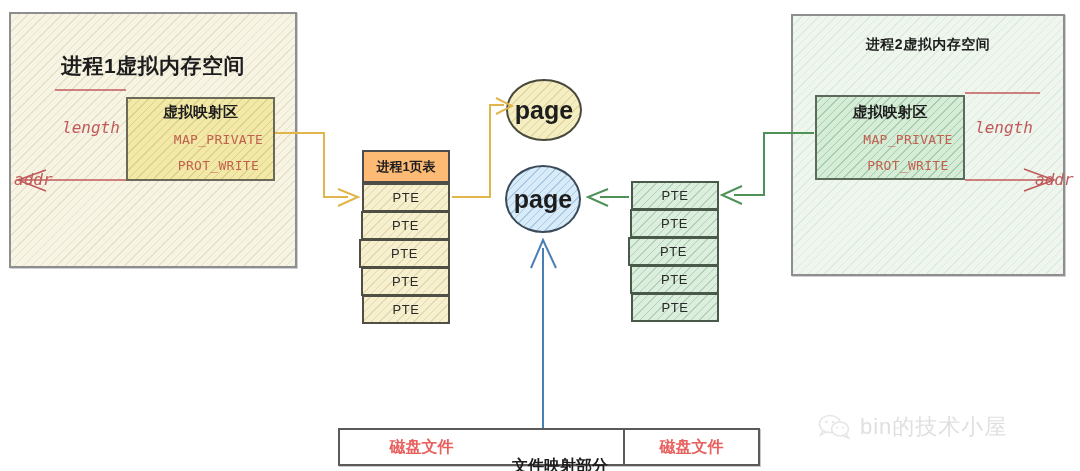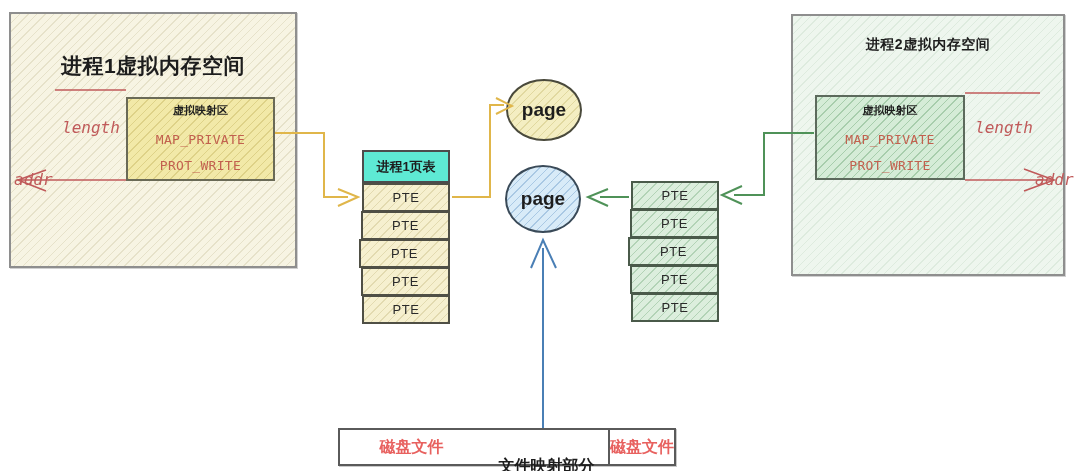--- a/index.html
+++ b/index.html
@@ -76,45 +76,46 @@
   .title-cn {
     font-weight: bold;
     color: #1d1d1d;
     text-align: center;
     white-space: nowrap;
     letter-spacing: .5px;
   }
   .map-title {
     font-weight: bold;
     color: #1d1d1d;
-    font-size: 11px;
+    font-size: 15px;
     text-align: center;
     white-space: nowrap;
   }
   .mono-red {
     font-family: "DejaVu Sans Mono", "Liberation Mono", monospace;
     color: #c2614f;
     font-size: 13px;
     text-align: center;
     white-space: nowrap;
     letter-spacing: .3px;
+    padding-left: 18px;
   }
   .label-red {
     font-family: "DejaVu Sans Mono", "Liberation Mono", monospace;
     color: #c05a5a;
     font-size: 16px;
     white-space: nowrap;
     font-style: italic;
   }
 
   
   .pt-head {
     border: 2px solid #4c4c4c;
     box-sizing: border-box;
-    background: #5eead4;
+    background: #fdba74;
     display: flex;
     align-items: center;
     justify-content: center;
     font-size: 13px;
     font-weight: bold;
     color: #1d1d1d;
     white-space: nowrap;
   }
   .pte {
     border: 2px solid #4f4f45;
@@ -128,21 +129,21 @@
     letter-spacing: .5px;
   }
   .pte.g { border-color: #4a5a4a; }
 
   
   .pagecirc {
     border-radius: 50%;
     display: flex;
     align-items: center;
     justify-content: center;
-    font-size: 19px;
+    font-size: 25px;
     font-weight: bold;
     color: #1d1d1d;
     box-sizing: border-box;
   }
   .pagecirc.y { border: 2px solid #4a4a3c; }
   .pagecirc.b { border: 2px solid #3a4a58; }
 
   
   .filebar {
     display: flex;
@@ -247,20 +248,35 @@
     <polyline points="814,133 764,133 764,195 734,195" fill="none" stroke="#4f9258" stroke-width="2"></polyline>
     <polyline points="742,186 722,195 742,204" fill="none" stroke="#4f9258" stroke-width="2"></polyline>
 
     <polyline points="629,197 600,197" fill="none" stroke="#4f9258" stroke-width="2"></polyline>
     <polyline points="608,189 588,197 608,206" fill="none" stroke="#4f9258" stroke-width="2"></polyline>
 
     <line x1="543" y1="428" x2="543" y2="248" stroke="#4a7fb5" stroke-width="2"></line>
     <polyline points="531,268 543,240 556,268" fill="none" stroke="#4a7fb5" stroke-width="2"></polyline>
   </svg>
 
-  <div class="abs filebar" style="left:338px; top:428px; width:338px; height:38px;">
+  <div class="abs filebar" style="left:338px; top:428px; width:422px; height:38px;padding-left:8px;">
     <div class="fileseg disk" style="width:147px;">磁盘文件</div>
     <div class="fileseg mapped hatch-blue" style="width:128px;margin-top:36px;">文件映射部分</div>
     <div class="fileseg disk" style="flex:1;">磁盘文件</div>
   </div>
 
+  <div class="abs watermark" style="left:818px; top:412px;">
+    <span>
+      <svg width="34" height="26" viewBox="0 0 34 26">
+        <ellipse cx="12" cy="10" rx="10.5" ry="8.5" fill="none" stroke="#c9c9c9" stroke-width="1.6"></ellipse>
+        <path d="M5 16 L2.5 21 L8 18" fill="none" stroke="#c9c9c9" stroke-width="1.6"></path>
+        <circle cx="8.5" cy="8" r="1.3" fill="#c9c9c9"></circle>
+        <circle cx="15" cy="8" r="1.3" fill="#c9c9c9"></circle>
+        <ellipse cx="22" cy="15" rx="8.5" ry="7" fill="#ffffff" stroke="#c9c9c9" stroke-width="1.6"></ellipse>
+        <path d="M28 20 L30.5 24 L25.5 22" fill="none" stroke="#c9c9c9" stroke-width="1.6"></path>
+        <circle cx="19" cy="13.5" r="1.1" fill="#c9c9c9"></circle>
+        <circle cx="25" cy="13.5" r="1.1" fill="#c9c9c9"></circle>
+      </svg>
+    </span>
+    <span class="wm-text">bin的技术小屋</span>
+  </div>
 
 </div>
 
 </body></html>

